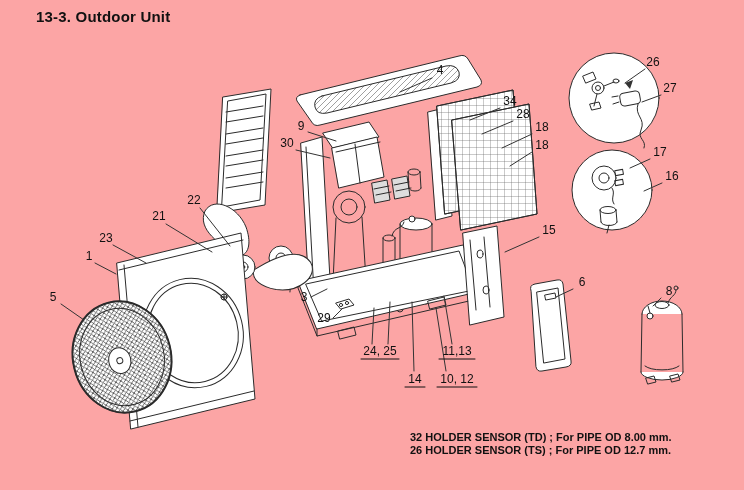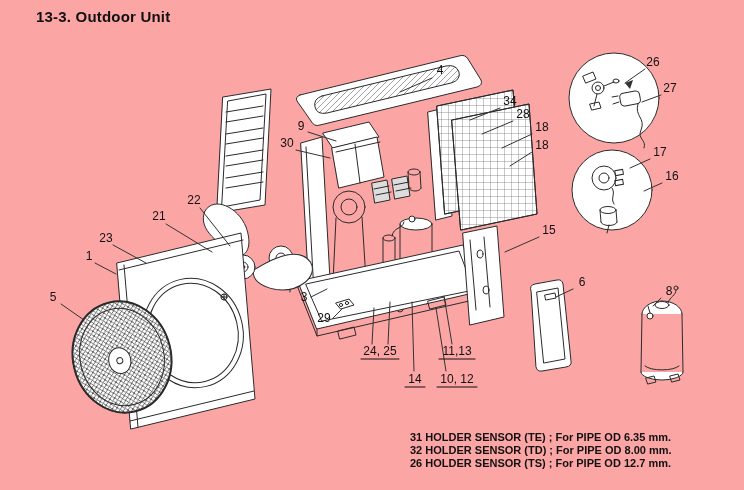--- a/index.html
+++ b/index.html
@@ -245,17 +245,16 @@
       <g stroke="#111">
         <path d="M361,359 L399,359"></path>
         <path d="M405,387 L425,387"></path>
         <path d="M439,359 L475,359"></path>
         <path d="M437,387 L477,387"></path>
       </g>
     </g>
   </svg>
 
   <div class="notes">
-    <div>31 HOLDER SENSOR (TE) ; For PIPE OD 6.35 mm.</div>
     <div>32 HOLDER SENSOR (TD) ; For PIPE OD 8.00 mm.</div>
     <div>26 HOLDER SENSOR (TS) ; For PIPE OD 12.7 mm.</div>
   </div>
 </div>
 
 </body></html>

